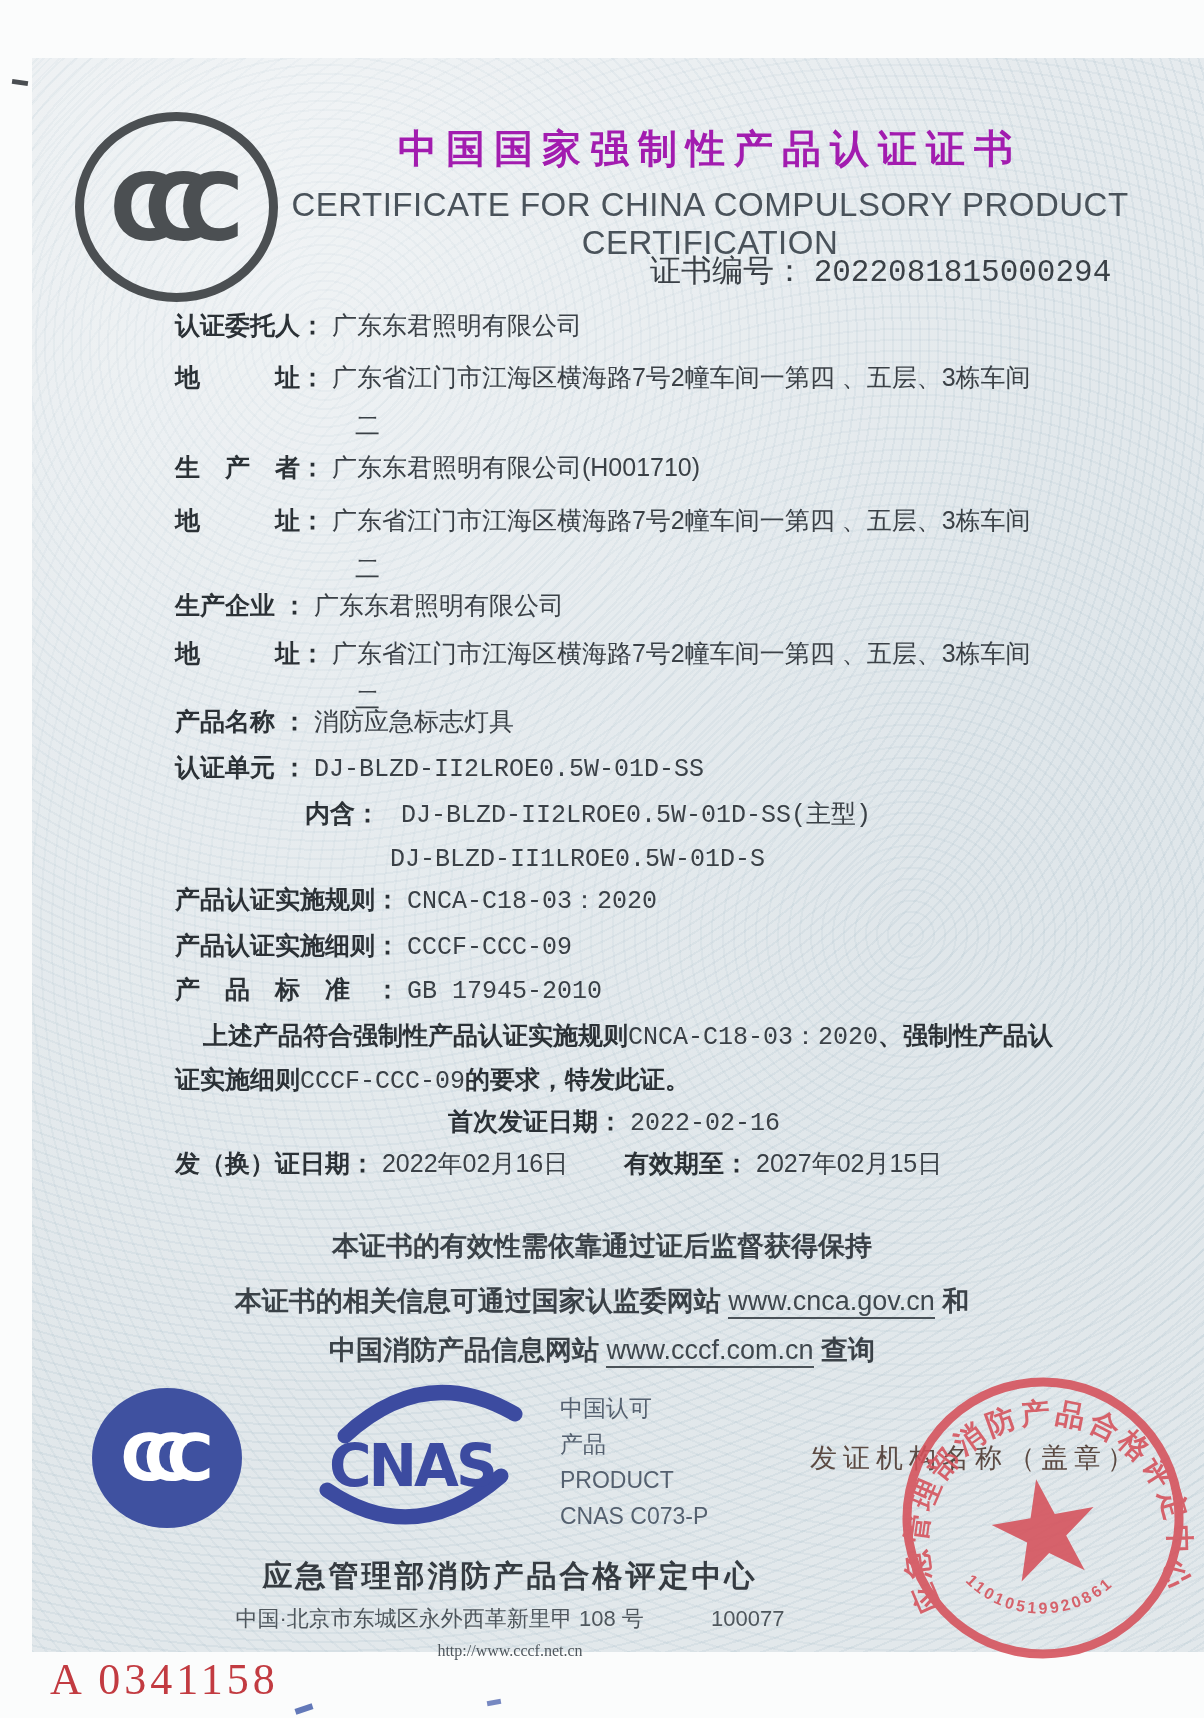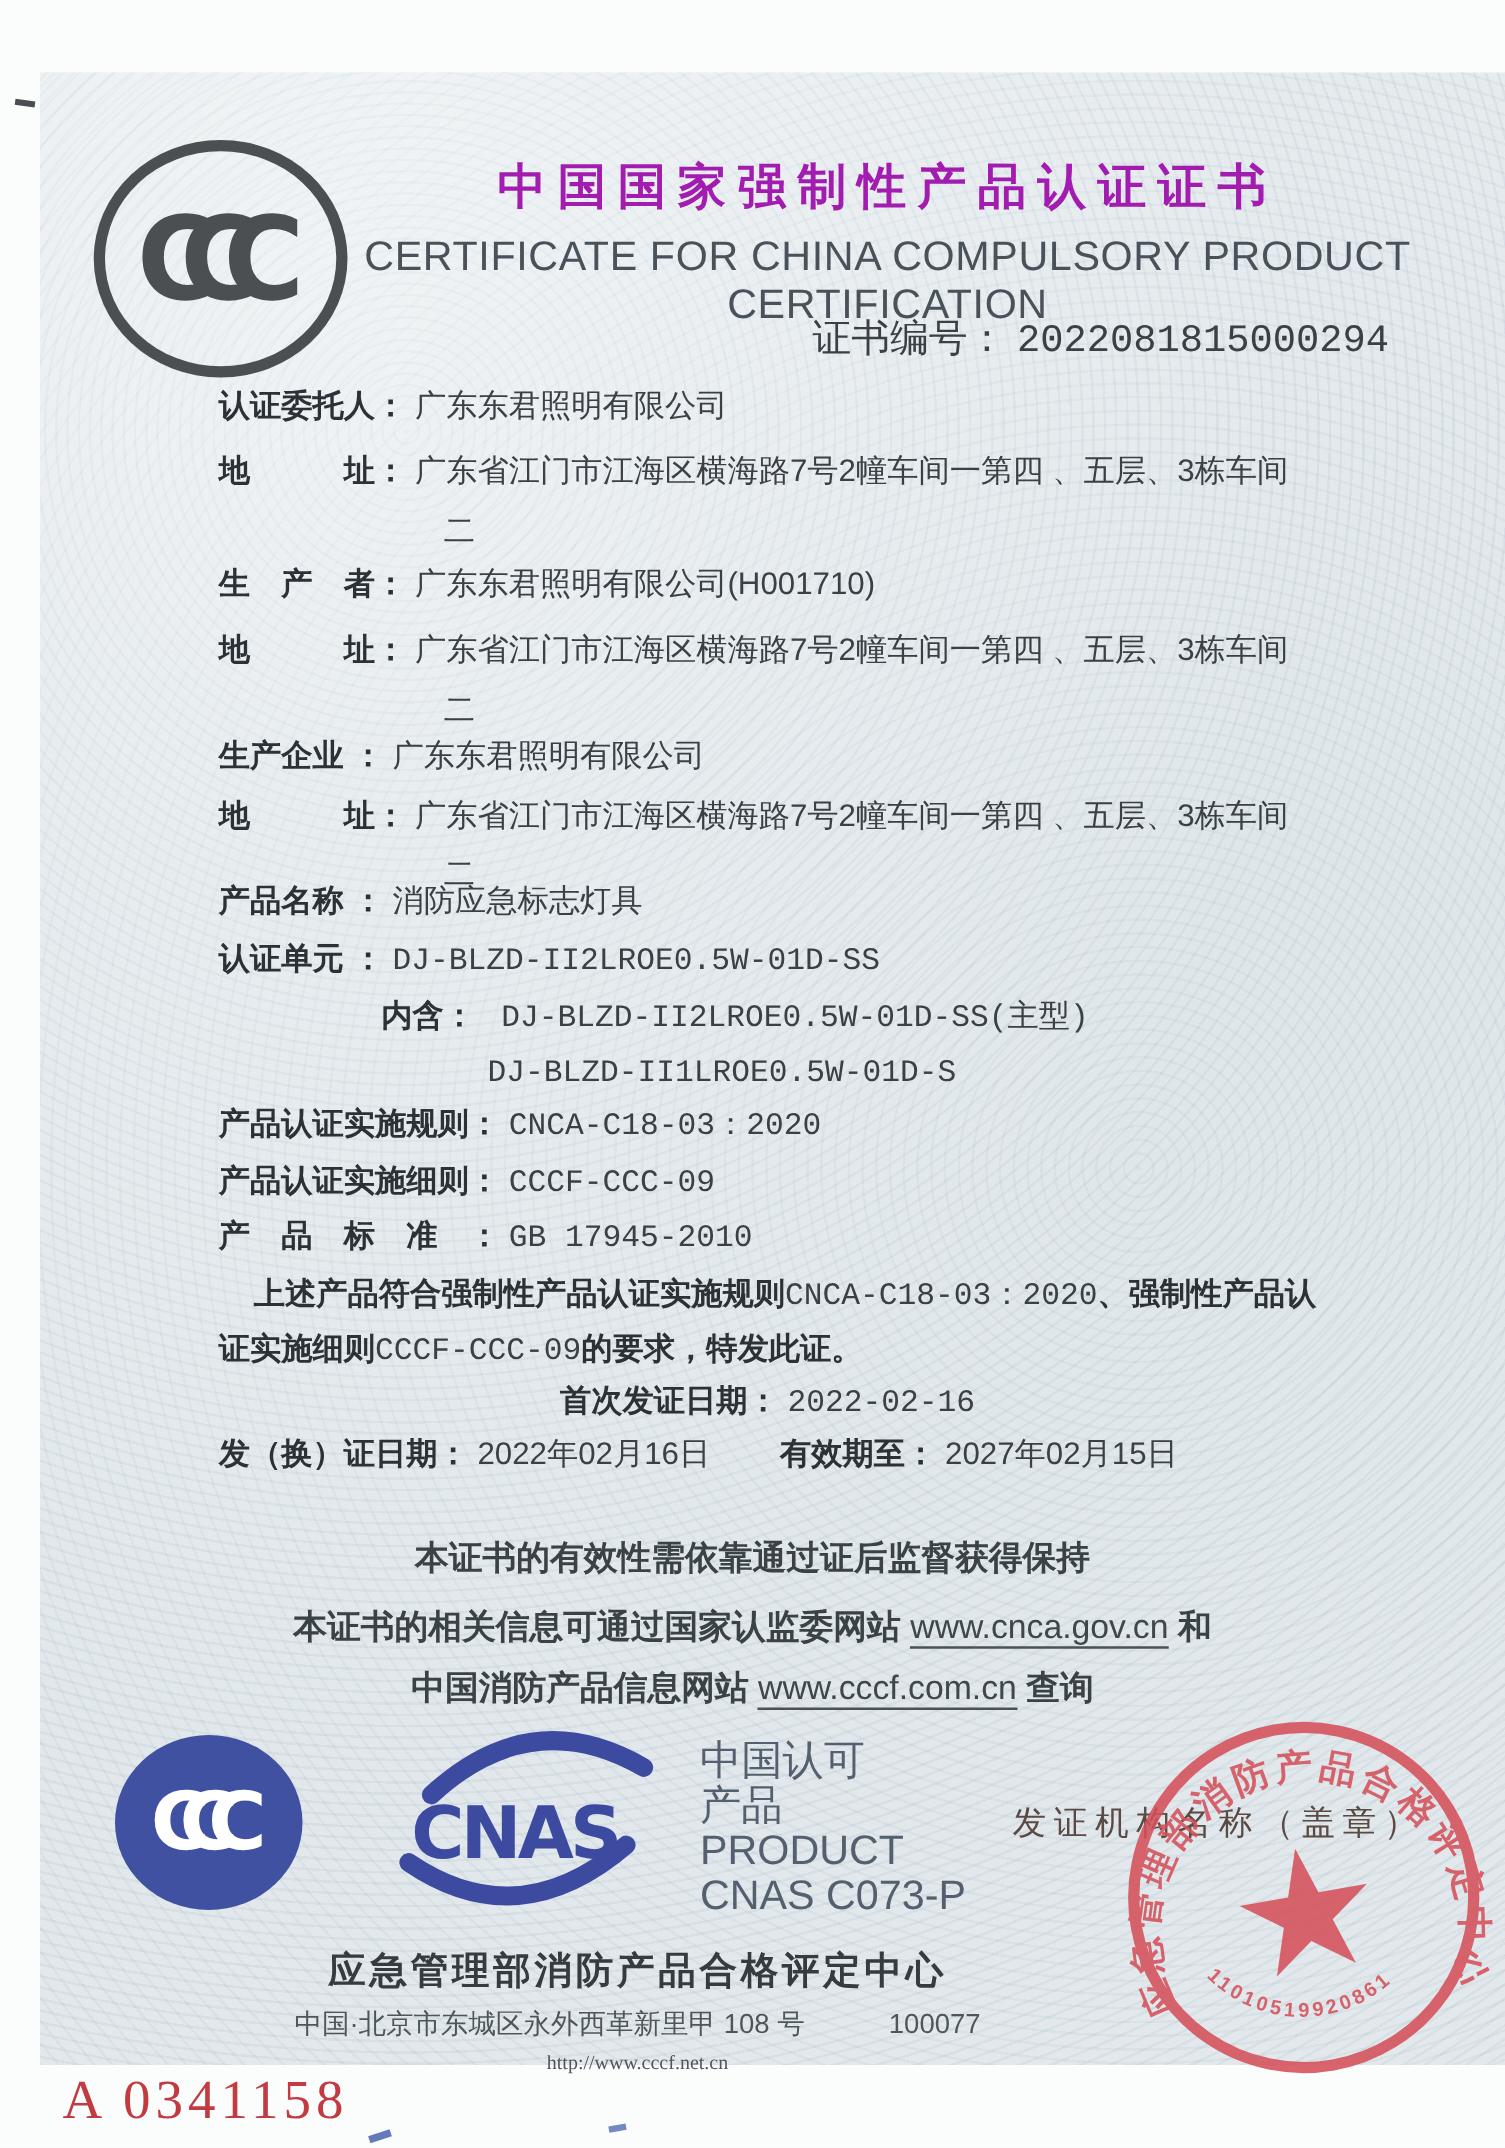--- a/index.html
+++ b/index.html
@@ -27,21 +27,21 @@
   .mono{font-family:"Liberation Mono","DejaVu Sans Mono",monospace;letter-spacing:0px;}
   .underl{border-bottom:2px solid #4a5258;padding-bottom:1px;}
   
   .notice{left:0;width:1204px;text-align:center;font-size:27px;color:#3a4147;font-weight:700;}
   .notice .url{font-weight:400;font-family:"Liberation Sans",sans-serif;color:#3f474d;}
   
   .ccc-badge{left:92px;top:1388px;width:150px;height:140px;border-radius:50%;background:#3f51a0;
     display:flex;align-items:center;justify-content:center;}
   .ccc-badge span{color:#fff;font-family:"DejaVu Sans",sans-serif;font-weight:bold;font-size:64px;
     letter-spacing:-24px;padding-right:24px;}
-  .accred{left:560px;top:1390px;font-size:33px;line-height:36px;color:#54606f;}
+  .accred{left:560px;top:1390px;font-size:23px;line-height:36px;color:#54606f;}
   .sign-label{left:810px;top:1440px;font-size:27px;color:#5b4a43;letter-spacing:6px;
     font-family:"Liberation Serif","DejaVu Serif",serif;z-index:1;}
   .stamp{left:893px;top:1368px;width:300px;height:300px;transform:rotate(-10deg);opacity:.88;z-index:2;}
   .org{left:120px;top:1556px;width:780px;text-align:center;font-size:30px;font-weight:700;
     color:#353b41;letter-spacing:3px;}
   .addr{left:120px;top:1604px;width:780px;text-align:center;font-size:22px;color:#4e565c;}
   .addr .gap{display:inline-block;width:55px;}
   .site{left:120px;top:1642px;width:780px;text-align:center;font-size:16px;color:#4e565c;
     font-family:"Liberation Serif","DejaVu Serif",serif;}
   .serial{left:50px;top:1654px;font-size:44px;color:#c23b41;letter-spacing:4px;

